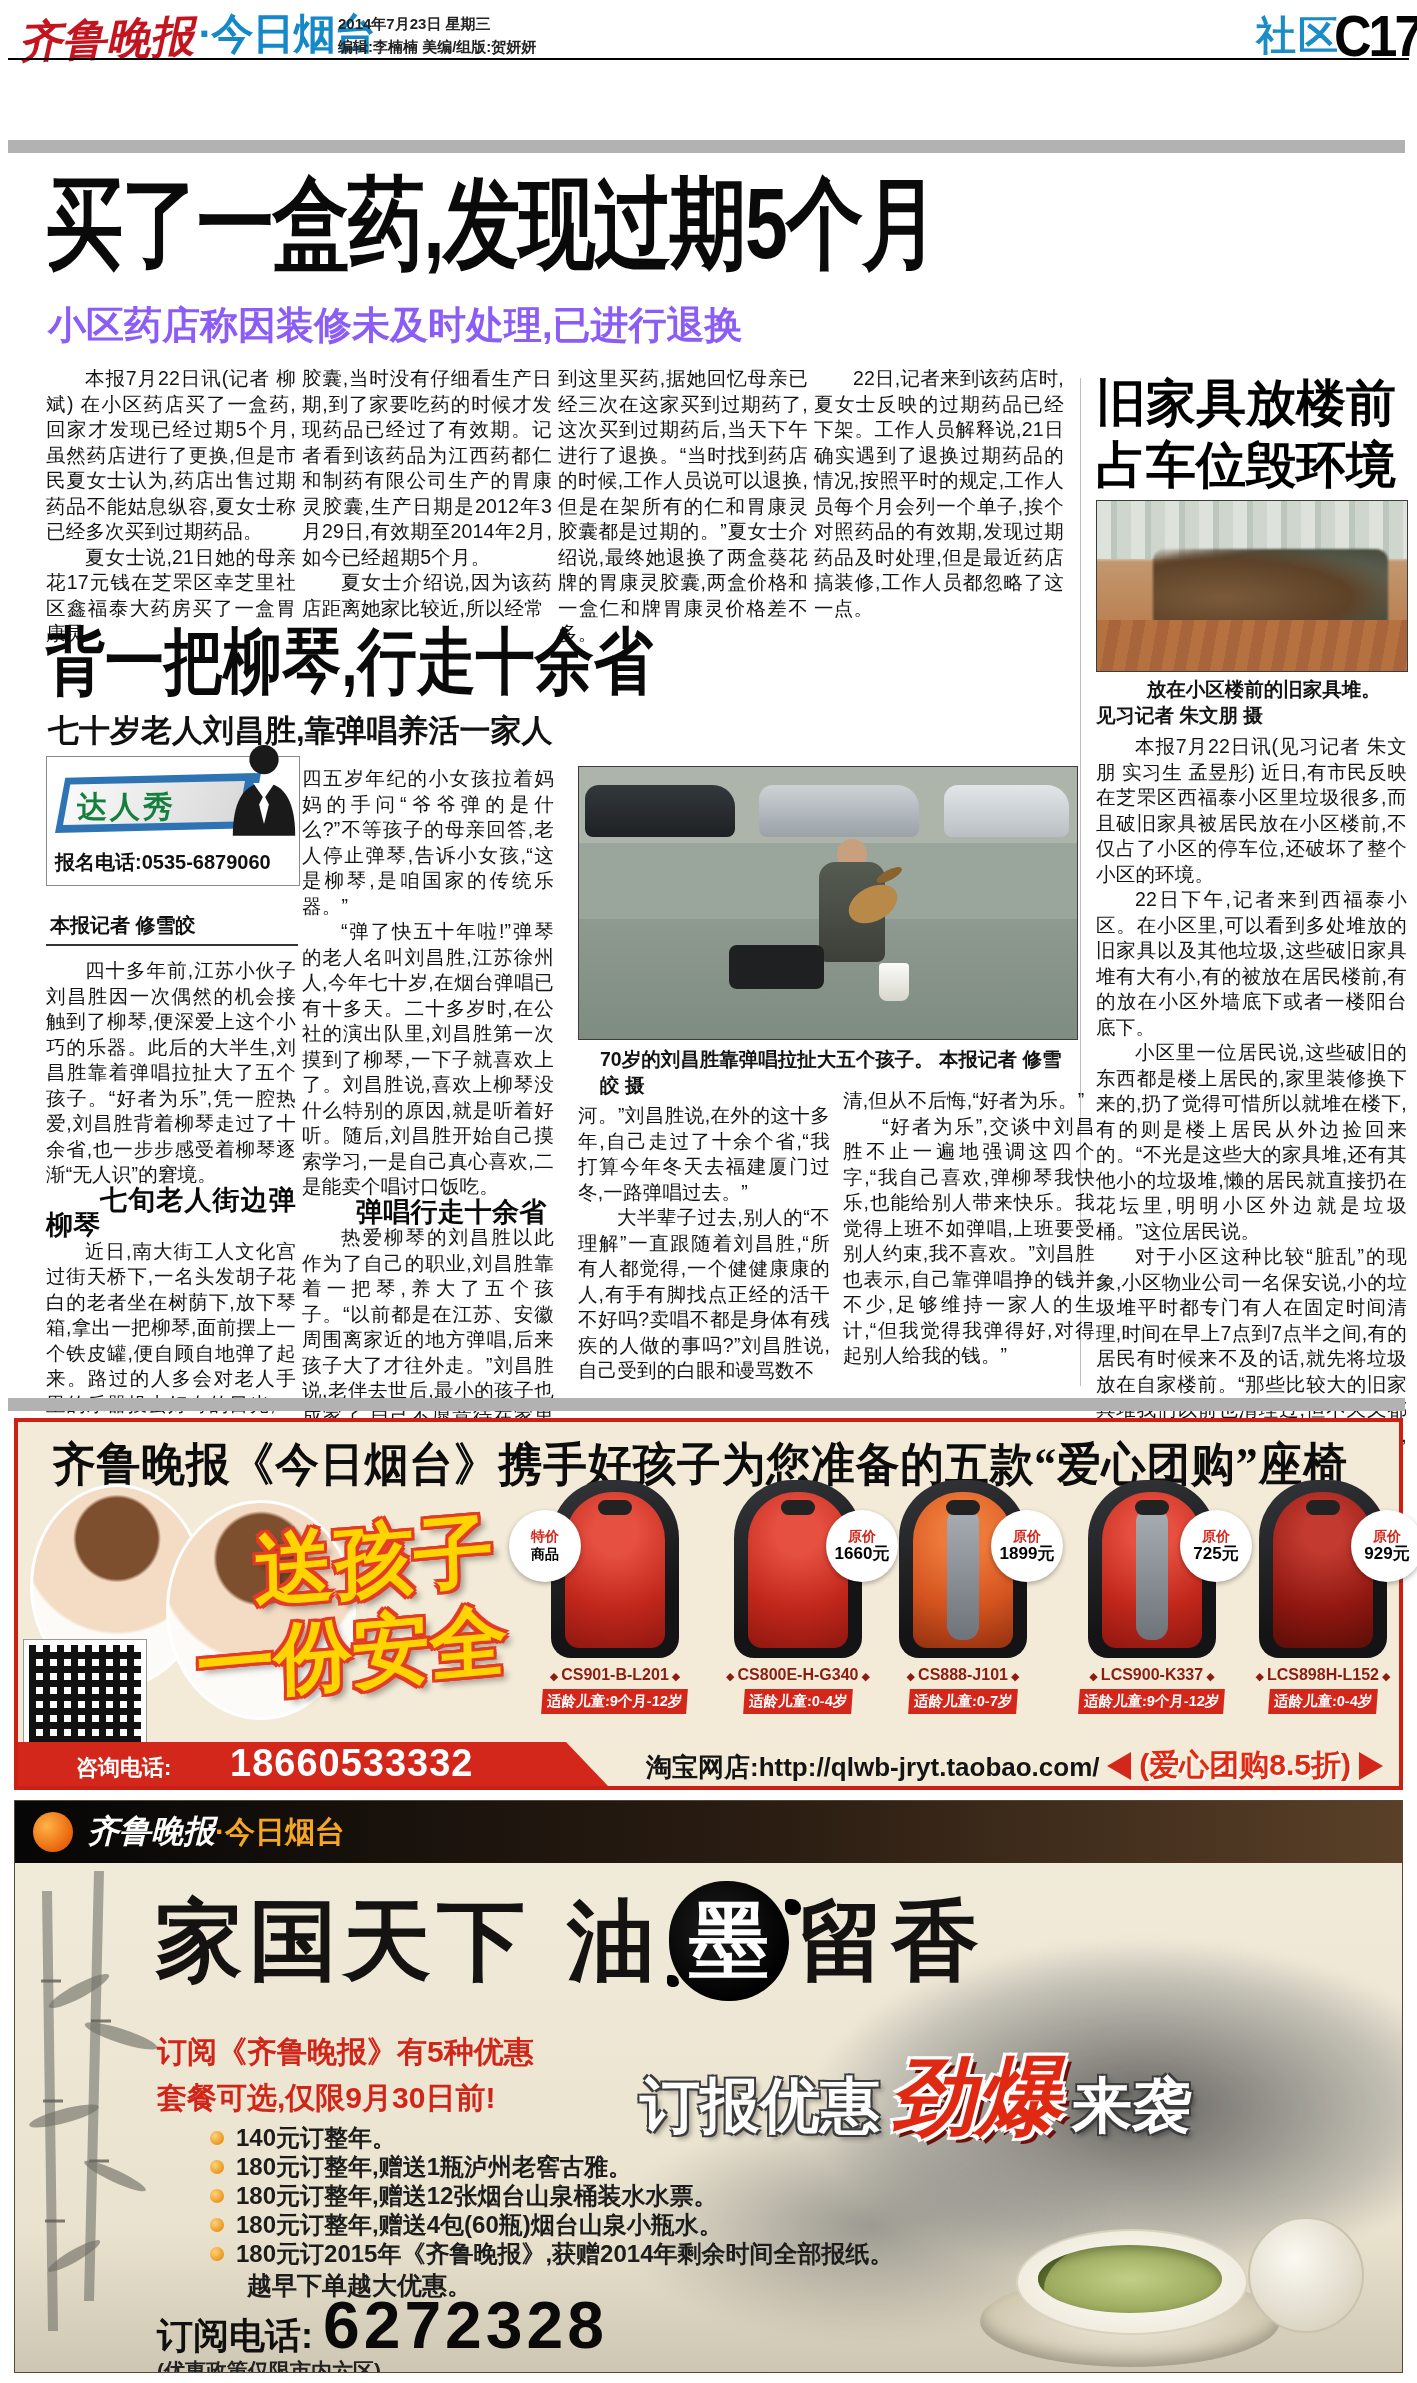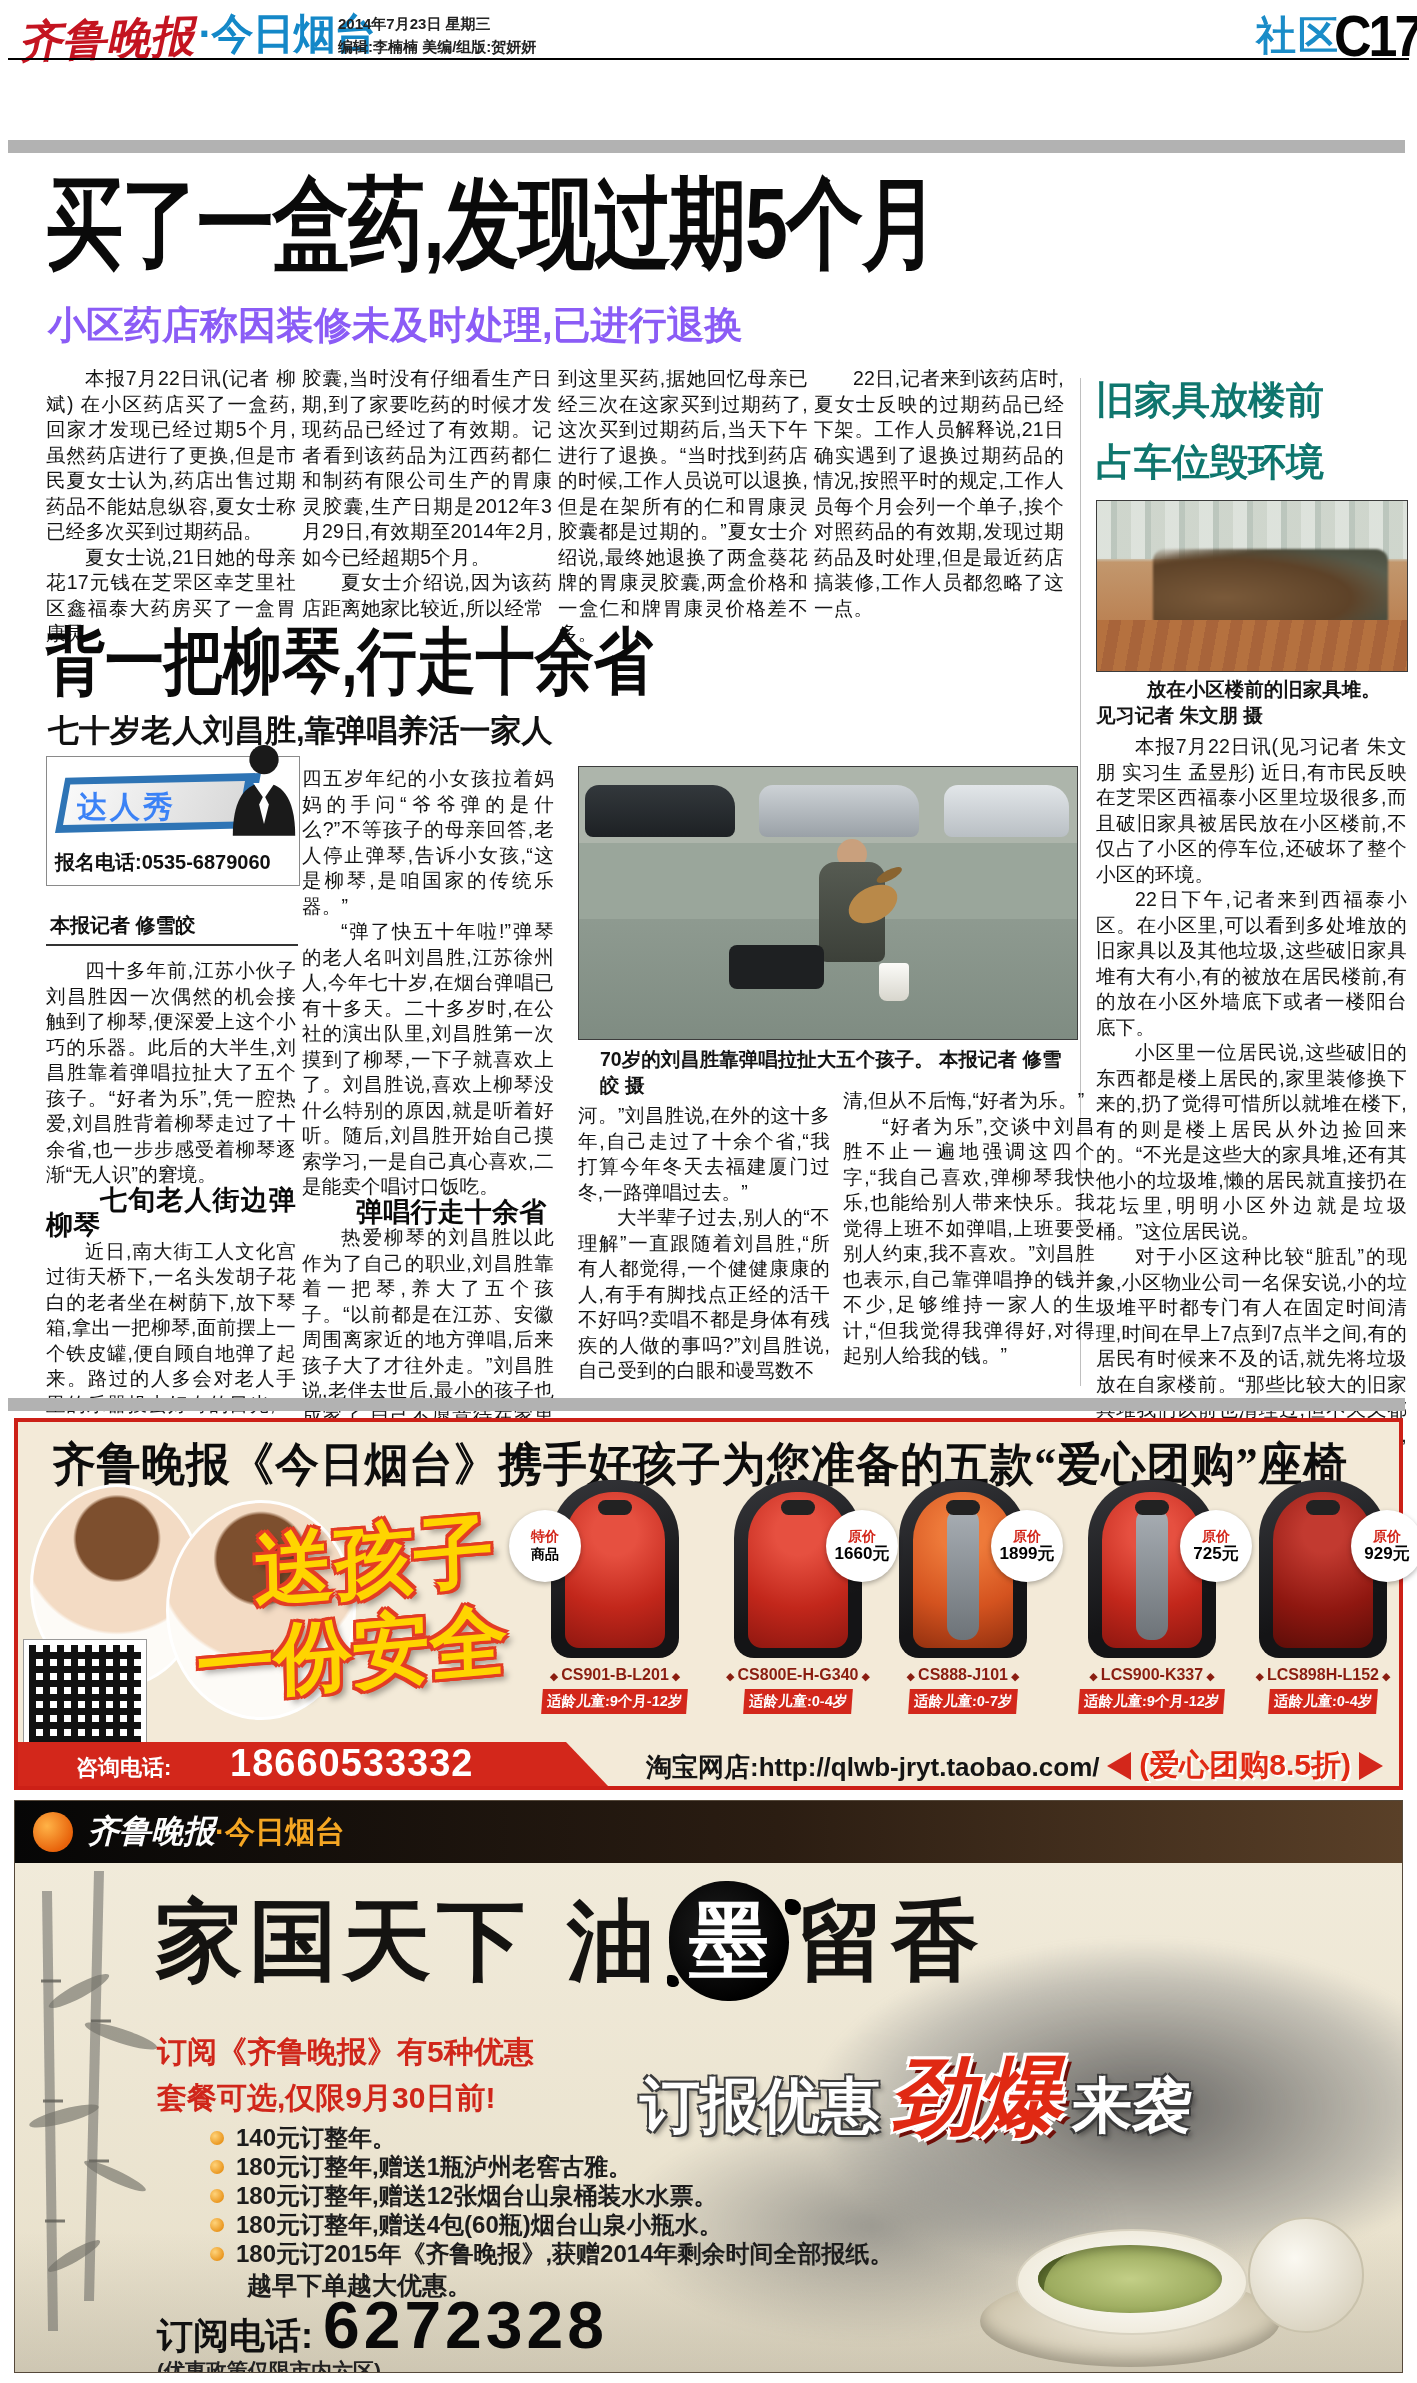--- a/index.html
+++ b/index.html
@@ -17,36 +17,36 @@
   .header-rule{background:#000;height:2px;}
   .gray-band{background:#b2b2b2;height:13px;}
   .vdivider{width:1px;background:#bfbfbf;}
 
   
   .hl1{font-size:100px;font-weight:900;letter-spacing:-2px;white-space:nowrap;
        transform:scaleX(0.77);transform-origin:left top;color:#0a0a0a;}
   .sub1{font-size:38px;font-weight:600;white-space:nowrap;color:#8b5cf6;}
   .hl2{font-size:72px;font-weight:900;white-space:nowrap;transform:scaleX(0.82);transform-origin:left top;color:#0a0a0a;}
   .sub2{font-size:31px;font-weight:600;white-space:nowrap;color:#111;}
-  .hl3{font-size:38px;font-weight:900;line-height:62px;color:#0f766e;font-family:Liberation Mono, monospace;}
+  .hl3{font-size:50px;font-weight:900;line-height:62px;color:#000000;}
 
   
   .body-col{font-size:19.5px;line-height:25.5px;text-align:justify;color:#141414;letter-spacing:0.2px;}
   .body-col p{margin:0;text-indent:2em;}
   .body-col p.cont{text-indent:0;}
   .mid-head{font-size:27px;font-weight:800;margin:16px 0 10px 0;text-indent:0;color:#0a0a0a;}
   .caption{font-size:19.5px;line-height:26px;font-weight:600;color:#141414;}
 
   
   .talent-box{border:1px solid #8a8a8a;background:#fff;}
   .tb-banner{position:absolute;left:8px;top:16px;width:206px;height:60px;background:#2e74b5;
              clip-path:polygon(5% 8%,100% 0,95% 92%,0 100%);}
   .tb-banner-in{position:absolute;left:16px;top:24px;width:182px;height:44px;
              background:linear-gradient(115deg,#fbfbfb,#d7d7d7);clip-path:polygon(4% 8%,100% 0,96% 92%,0 100%);}
-  .tb-label{position:absolute;left:30px;top:30px;font-size:30px;font-weight:900;color:#3b82f6;letter-spacing:3px;}
+  .tb-label{position:absolute;left:30px;top:30px;font-size:30px;font-weight:900;color:#15803d;letter-spacing:3px;}
   .tb-sil{position:absolute;right:-4px;top:-20px;}
   .tb-phone{position:absolute;left:8px;top:92px;font-size:20px;font-weight:600;color:#111;}
   .byline{font-size:20px;font-weight:600;}
   .byline-rule{height:2px;background:#333;}
 
   
   .photo{border:1px solid #3c3c3c;overflow:hidden;position:absolute;}
   .ph-furn{background:linear-gradient(180deg,#cbd2c8 0%,#cfd5cb 33%,#c2976d 36%,#b5713f 100%);}
   .furn-bldg{position:absolute;top:0;left:0;right:0;height:58px;
              background:repeating-linear-gradient(90deg,#e0e5df 0 14px,#b9c4bb 14px 20px,#cfd6cd 20px 34px);opacity:.85;}

